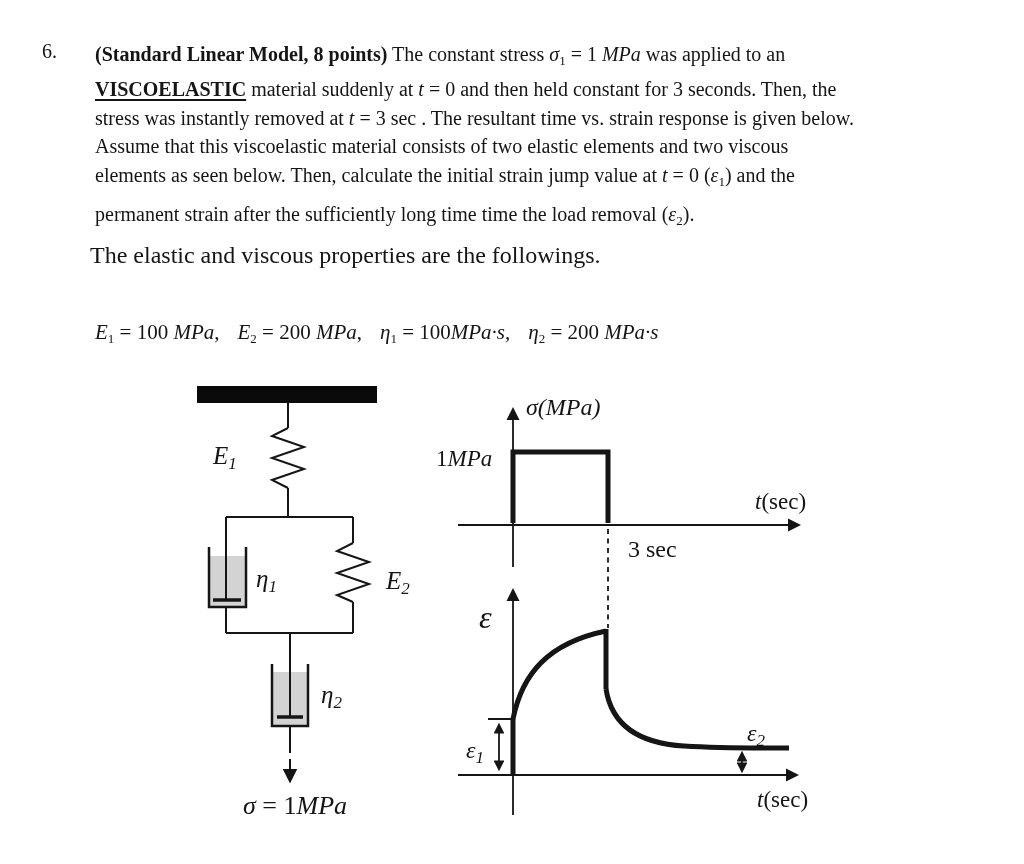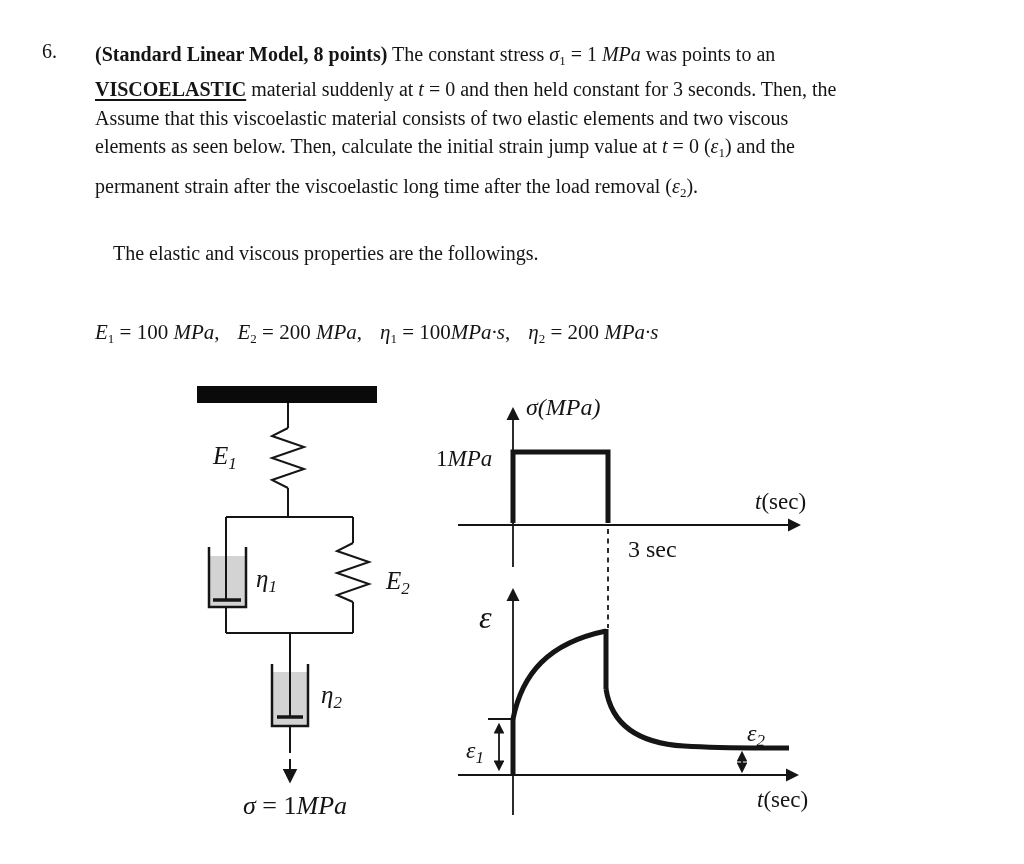--- a/index.html
+++ b/index.html
@@ -7,42 +7,43 @@
         font-family:"Liberation Serif","DejaVu Serif",serif;color:#151515;}
   .probnum{position:absolute;left:42px;top:40px;font-size:20px;}
   .stmt{position:absolute;left:95px;top:40px;font-size:20px;line-height:28.4px;}
   .tline{white-space:nowrap;}
   .tline.gap{margin-top:4px;}
   .b{font-weight:bold;}
   .i{font-style:italic;}
   .u{text-underline-offset:3px;}
   .bu{font-weight:bold;text-decoration:underline;text-underline-offset:3px;}
   .sb{font-size:13px;vertical-align:-4px;}
-  .para2{position:absolute;left:113px;top:242px;font-size:20px;white-space:nowrap;}
+  .para2{position:absolute;left:90px;top:242px;font-size:24px;white-space:nowrap;}
   .props{position:absolute;left:95px;top:293px;font-size:21px;white-space:nowrap;margin-top:27px;}
   .props .sep{margin-right:18px;}
   svg.diagram{position:absolute;left:0;top:0;}
   svg.diagram text{font-family:"Liberation Serif","DejaVu Serif",serif;fill:#151515;}
   .mit{font-style:italic;}
   .mro{font-style:normal;}
   .svgsub{font-size:17px;}
 </style>
 </head>
 <body>
 
 <div class="page">
 
   <div class="probnum">6.</div>
 
   <div class="stmt">
-    <div class="tline"><span class="b">(Standard Linear Model, 8 points)</span><span> The constant stress </span><span class="i">σ</span><span class="sb">1</span><span> = 1 </span><span class="i">MPa</span><span> was points to an</span></div>
+    <div class="tline"><span class="b">(Standard Linear Model, 8 points)</span><span> The constant stress </span><span class="i">σ</span><span class="sb">1</span><span> = 1 </span><span class="i">MPa</span><span> was applied to an</span></div>
     <div class="tline"><span class="bu">VISCOELASTIC</span><span> material suddenly at </span><span class="i">t</span><span> = 0 and then held constant for 3 seconds. Then, the</span></div>
+    <div class="tline"><span>stress was instantly removed at </span><span class="i">t</span><span> = 3 sec . The resultant time vs. strain response is given below.</span></div>
     <div class="tline"><span>Assume that this viscoelastic material consists of two elastic elements and two viscous</span></div>
     <div class="tline"><span>elements as seen below. Then, calculate </span><span class="u">the initial strain jump value</span><span> at </span><span class="i">t</span><span> = 0 (</span><span class="i">ε</span><span class="sb">1</span><span>) and </span><span class="u">the</span></div>
-    <div class="tline gap"><span class="u">permanent strain</span><span> after the viscoelastic long time after the load removal (</span><span class="i">ε</span><span class="sb">2</span><span>).</span></div>
+    <div class="tline gap"><span class="u">permanent strain</span><span> after the sufficiently long time time the load removal (</span><span class="i">ε</span><span class="sb">2</span><span>).</span></div>
   </div>
 
   <div class="para2">The elastic and viscous properties are the followings.</div>
 
   <div class="props"><span class="i">E</span><span class="sb">1</span><span> = 100 </span><span class="i">MPa</span><span class="sep">,</span><span class="i">E</span><span class="sb">2</span><span> = 200 </span><span class="i">MPa</span><span class="sep">,</span><span class="i">η</span><span class="sb">1</span><span> = 100</span><span class="i">MPa·s</span><span class="sep">,</span><span class="i">η</span><span class="sb">2</span><span> = 200 </span><span class="i">MPa·s</span></div>
 
   <svg class="diagram" width="1024" height="864" viewBox="0 0 1024 864">
     <defs>
       <marker id="ah" viewBox="0 0 10 10" refX="7" refY="5" markerWidth="7.5" markerHeight="7.5" orient="auto-start-reverse">
         <path d="M0,0 L10,5 L0,10 Z" fill="#151515"></path>

